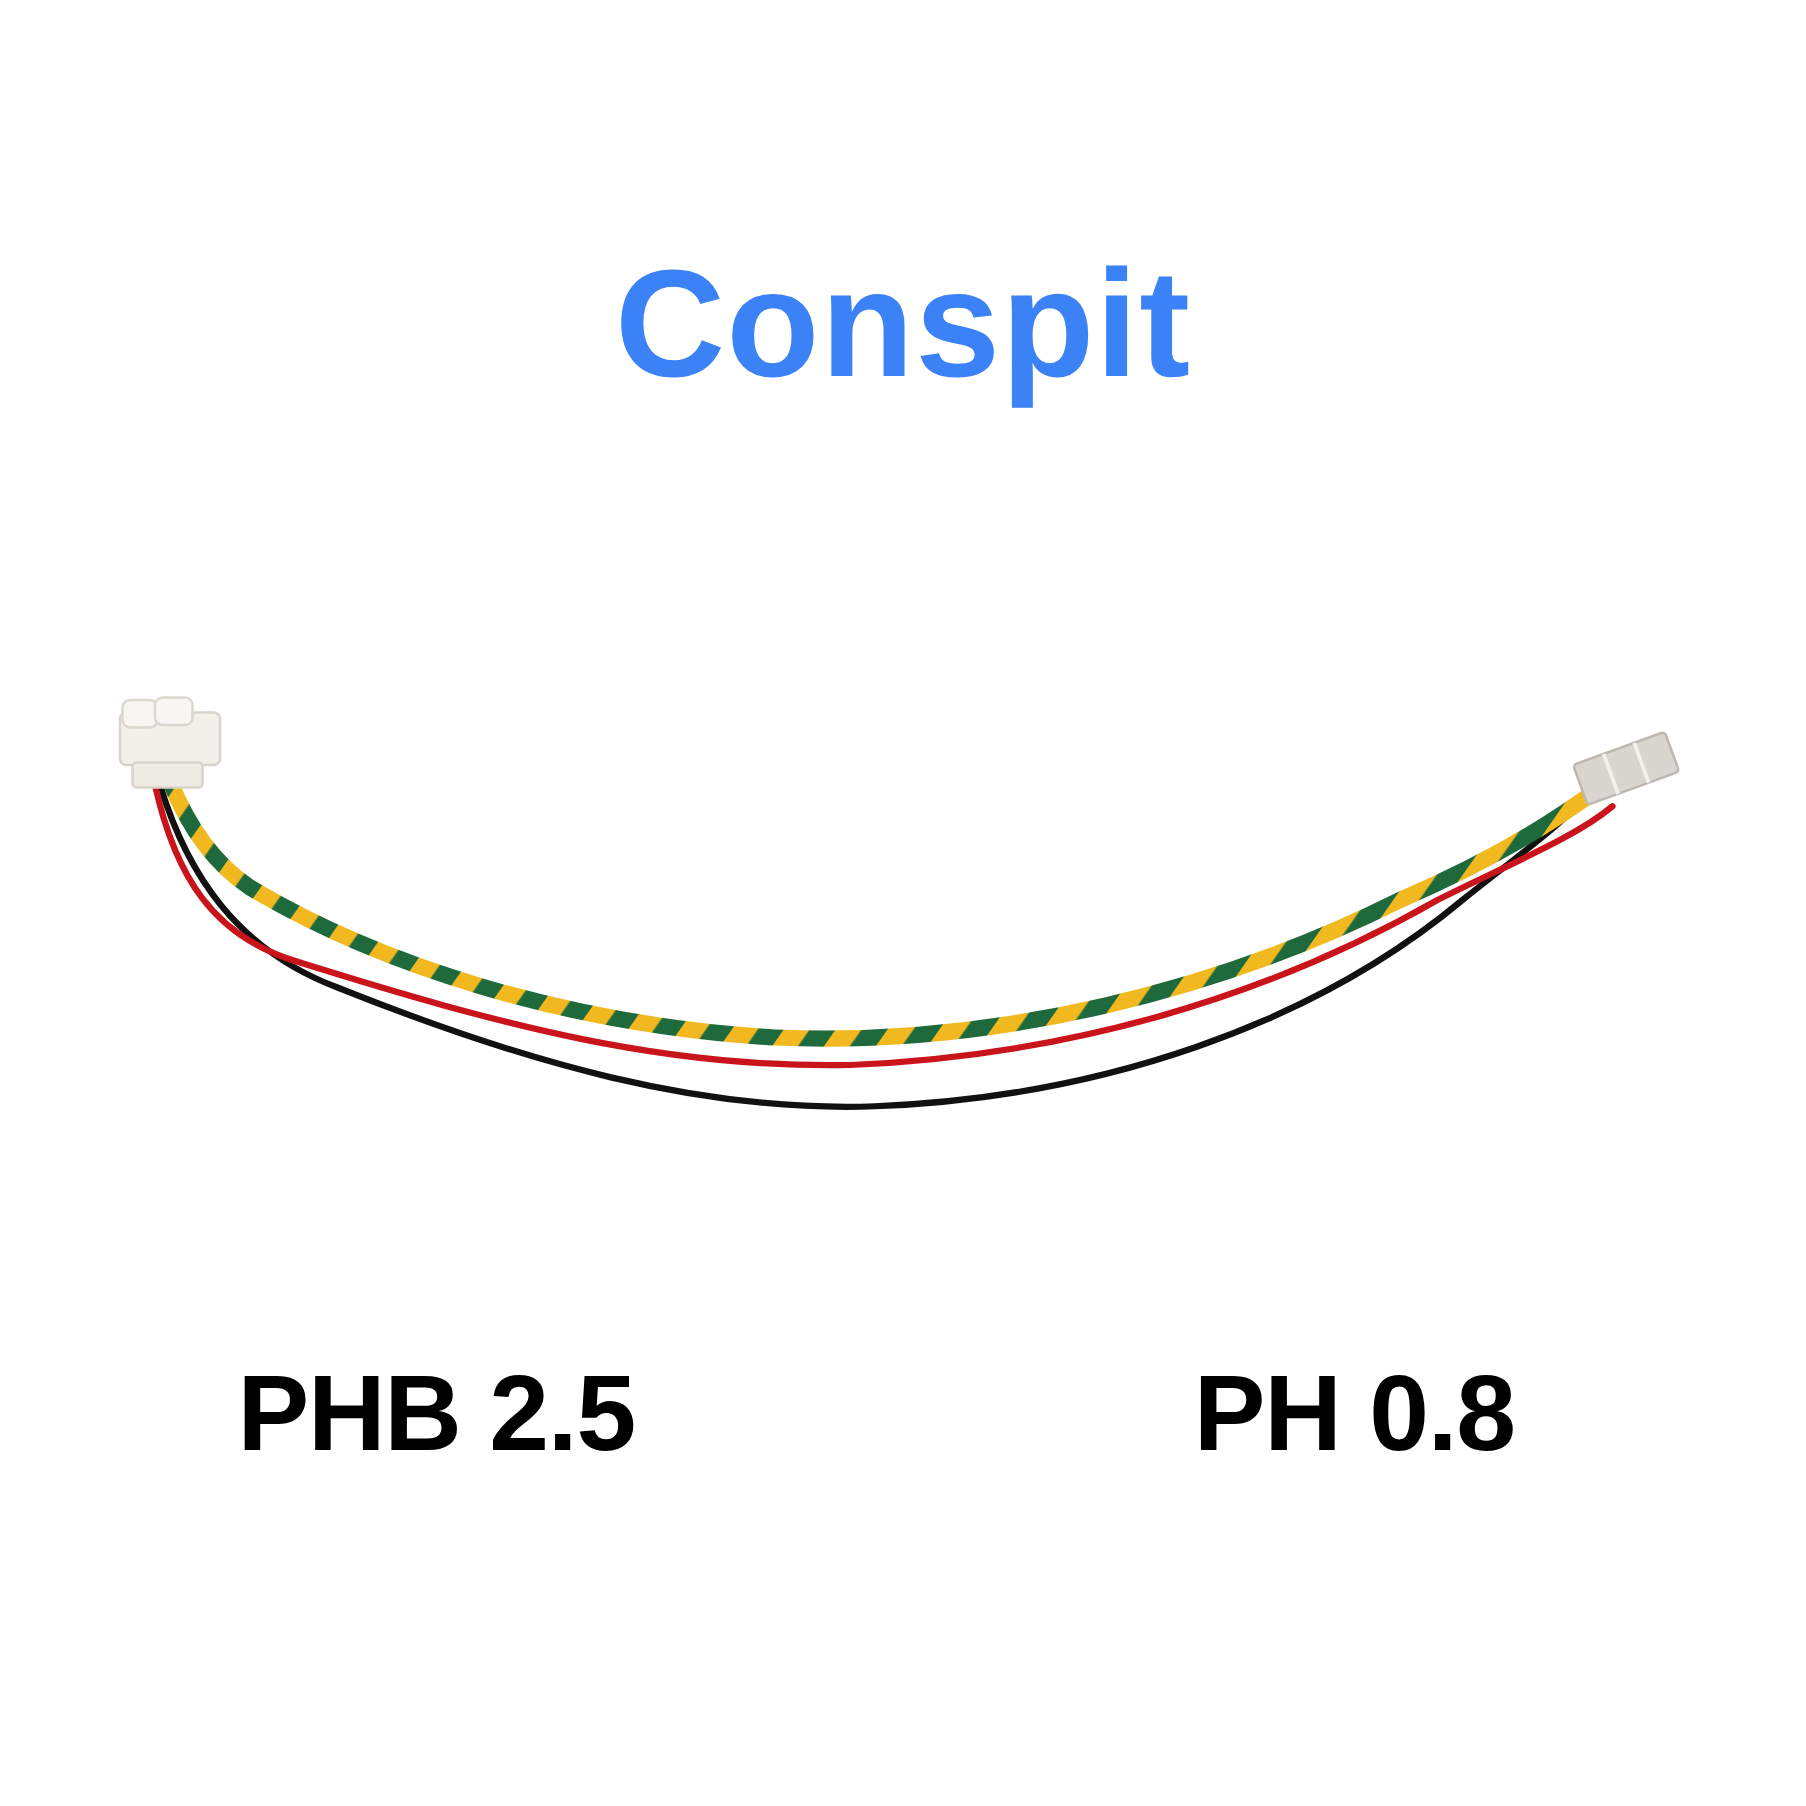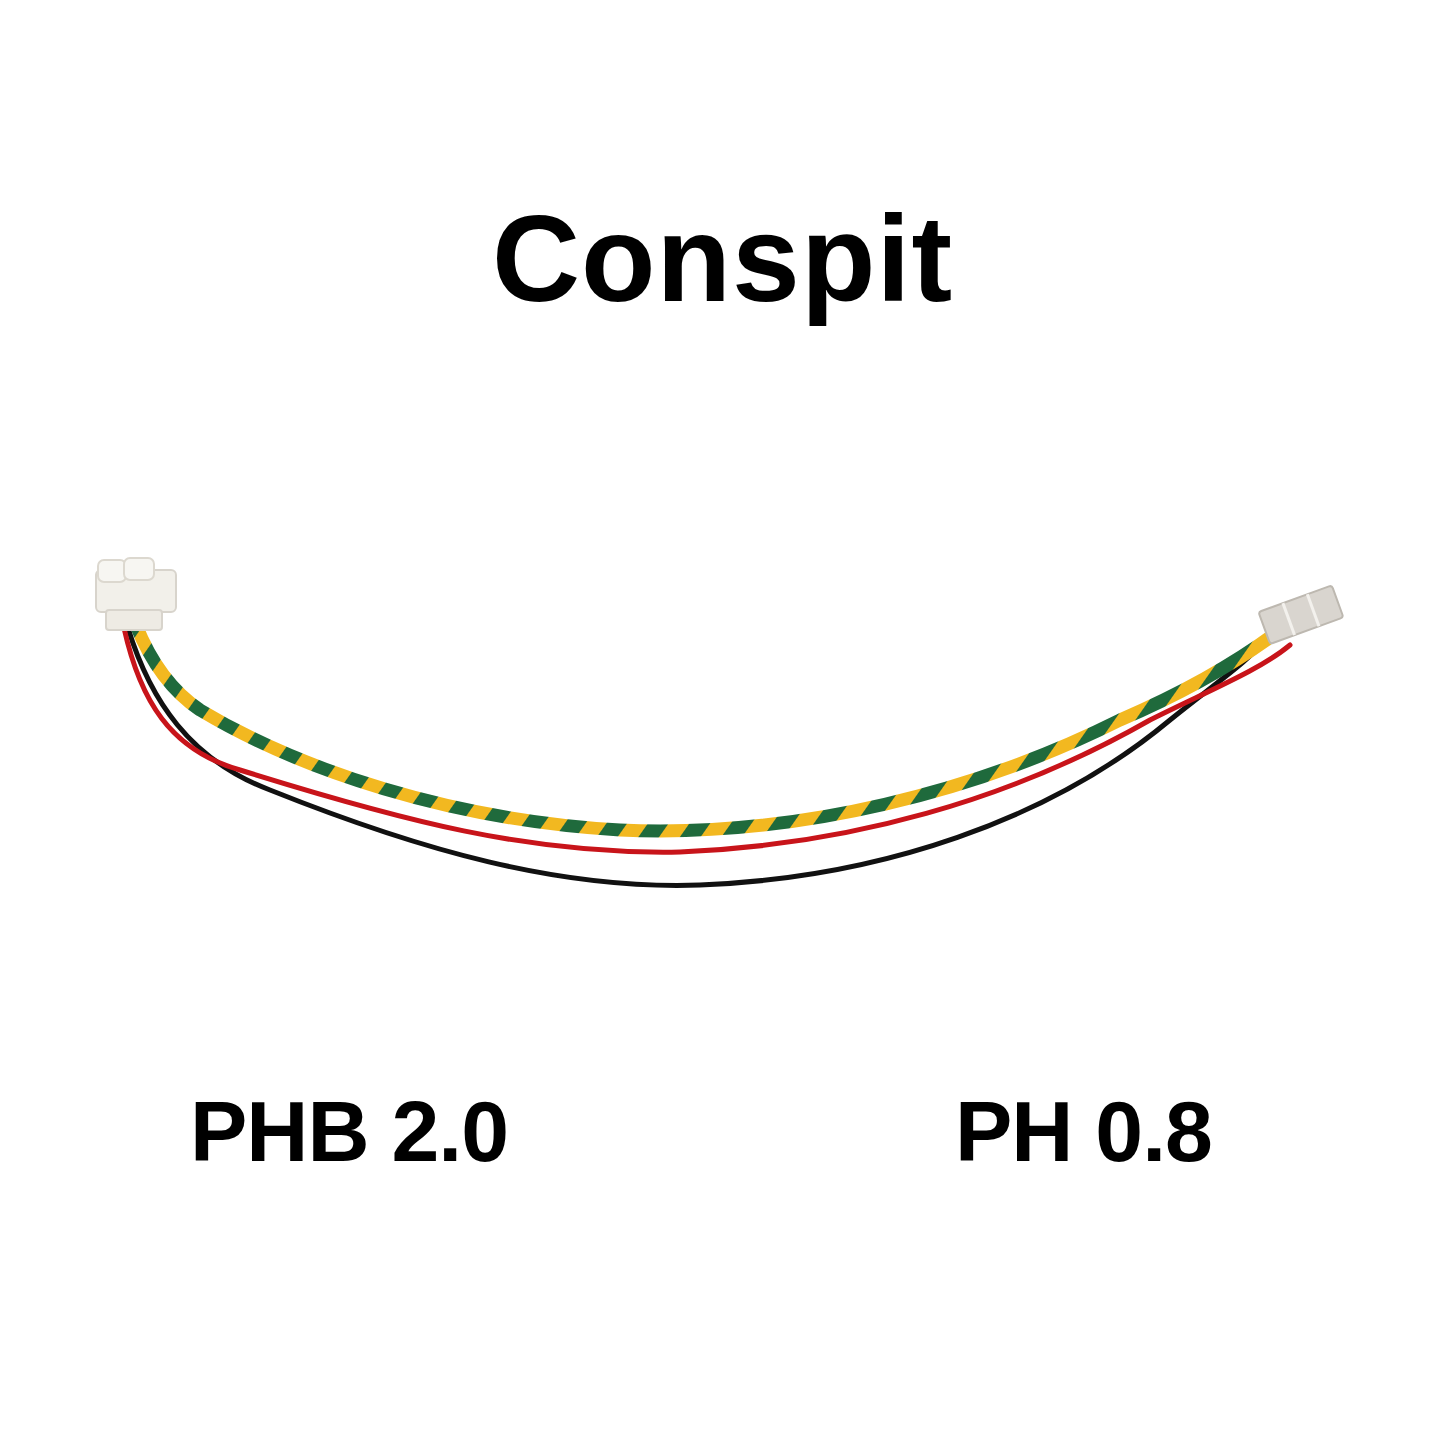--- a/index.html
+++ b/index.html
@@ -1,19 +1,19 @@
 <!DOCTYPE html>
 <html><head>
 <meta charset="utf-8">
 <style>
   html, body { margin: 0; padding: 0; background: #ffffff; }
   body { width: 1445px; height: 1445px; position: relative; overflow: hidden;
          font-family: "Liberation Sans", "DejaVu Sans", sans-serif; }
   .title { position: absolute; left: 0; width: 1445px; top: 198px; text-align: center;
-           font-size: 122px; font-weight: bold; color: #000000; letter-spacing: 1px; line-height: 1; }
+           font-size: 122px; font-weight: bold; color: #3b82f6; letter-spacing: 1px; line-height: 1; }
   .label { position: absolute; top: 1088px; font-size: 86px; font-weight: bold; color: #000;
            line-height: 1; letter-spacing: -1px; }
   .label.left { left: 190px; }
   .label.right { left: 955px; }
   svg.cable { position: absolute; left: 0; top: 0; width: 1445px; height: 1445px; }
 </style>
 </head>
 <body>
 
 <div>
@@ -40,15 +40,15 @@
       <rect x="106" y="610" width="56" height="20" rx="3" fill="#eeebe4" stroke="#d8d4cc" stroke-width="2"></rect>
     </g>
 
     <g transform="rotate(-20 1300 615)">
       <rect x="1262" y="598" width="78" height="34" rx="3" fill="#d9d5cf" stroke="#bdb8b0" stroke-width="2"></rect>
       <line x1="1288" y1="598" x2="1288" y2="632" stroke="#f3f1ed" stroke-width="3"></line>
       <line x1="1314" y1="598" x2="1314" y2="632" stroke="#f3f1ed" stroke-width="3"></line>
     </g>
   </svg>
 
-  <div class="label left">PHB 2.0</div>
+  <div class="label left">PHB 2.5</div>
   <div class="label right">PH 0.8</div>
 </div>
 
 </body></html>

